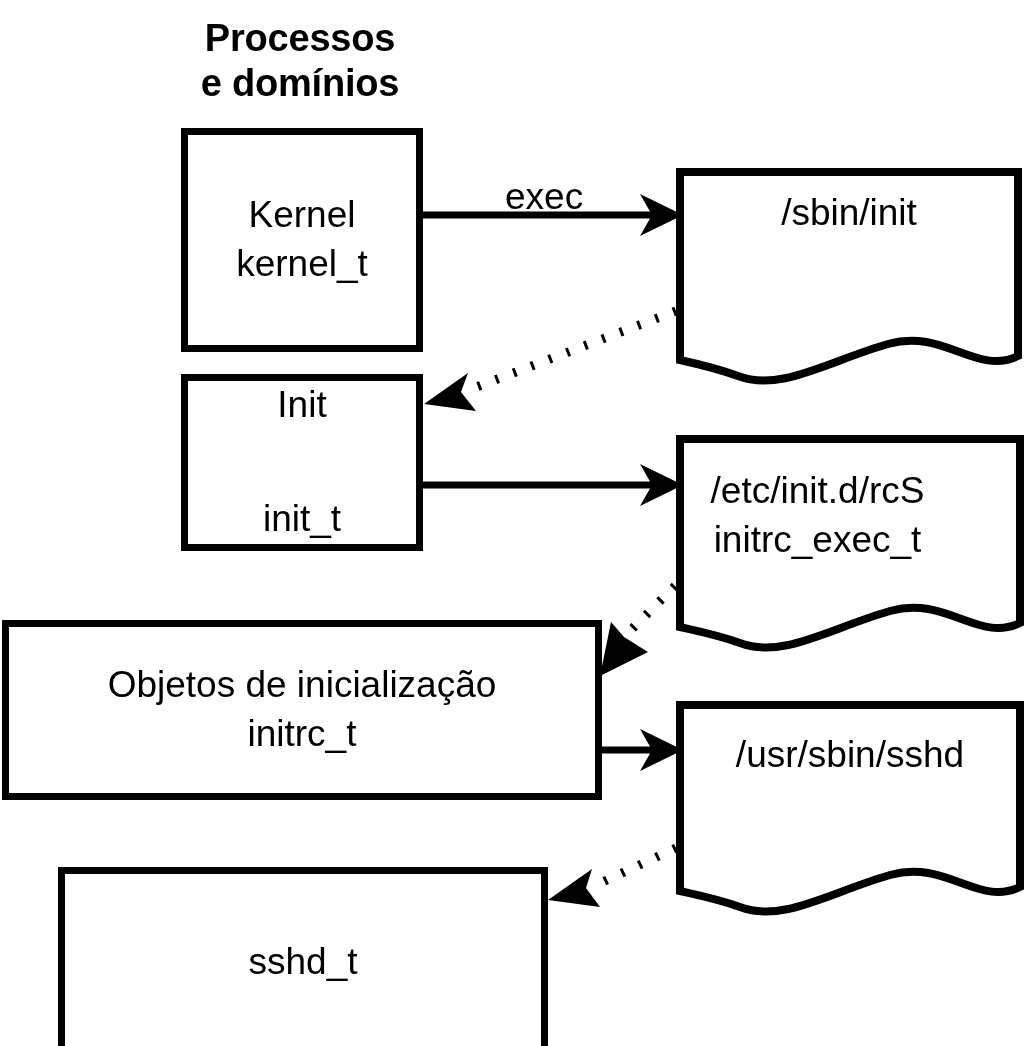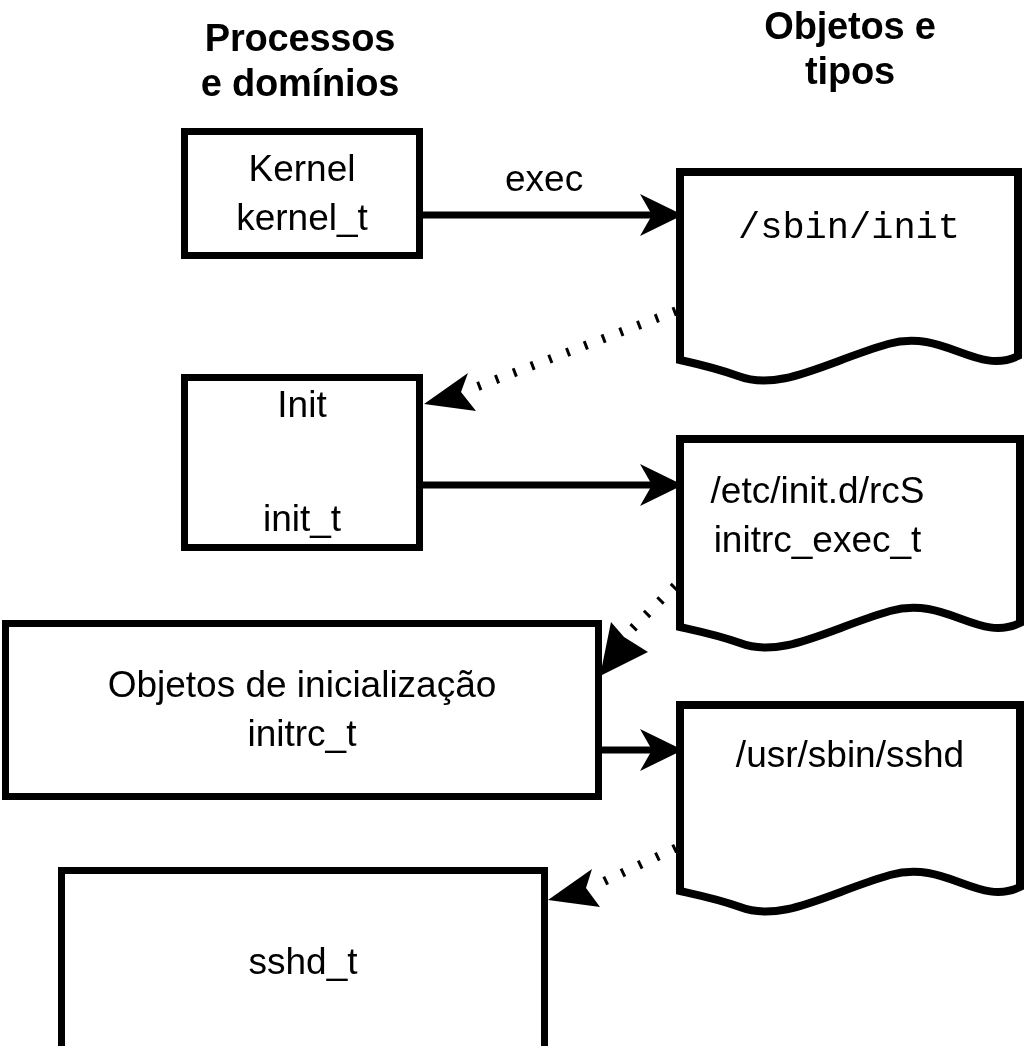--- a/index.html
+++ b/index.html
@@ -81,22 +81,20 @@
     white-space: nowrap;
   }
 </style>
 </head>
 <body>
 
 <div id="canvas">
 
   <div class="col-header" id="header-left">Processos
 e domínios</div>
-  <div class="col-header" id="header-right">Objetos e
-tipos</div>
 
   <svg class="edge-layer" viewBox="0 0 1024 1046" width="1024" height="1046">
     <defs>
       <marker id="arrowSolid" markerWidth="10" markerHeight="10" refX="8.6" refY="4" orient="auto" markerUnits="strokeWidth">
         <path d="M0,0.2 L9,4 L0,7.8 L2.2,4 Z" fill="#000"></path>
       </marker>
       <marker id="arrowDotted" markerWidth="11" markerHeight="11" refX="9.2" refY="4.4" orient="auto" markerUnits="userSpaceOnUse">
         <path d="M0.4,4.4 L10,0.3 L8.2,4.4 L10,8.6 Z" fill="#000"></path>
       </marker>
     </defs>
@@ -125,23 +123,23 @@
       <line x1="600" y1="750" x2="652" y2="750" stroke="#000" stroke-width="7"></line>
       <path d="M640,729 L683,750 L640,771 L652,750 Z" fill="#000"></path>
     </g>
 
     <g>
       <line x1="676" y1="848" x2="592" y2="887" stroke="#000" stroke-width="9" stroke-linecap="butt" stroke-dasharray="3 16"></line>
       <path d="M592,869 L548,900 L600,907 L586,888 Z" fill="#000"></path>
     </g>
   </svg>
 
-  <div class="edge-label" style="left:505px; top:160px;">exec</div>
+  <div class="edge-label" style="left:505px; top:178px;">exec</div>
 
-  <div class="proc-box" style="left:181px; top:128px; width:242px; height:131px;">
+  <div class="proc-box" style="left:181px; top:128px; width:242px; height:224px;">
     <span class="l1">Kernel</span>
     <span class="l2">kernel_t</span>
   </div>
 
   <div class="proc-box" style="left:181px; top:374px; width:242px; height:177px;justify-content:space-between;">
     <span class="l1">Init</span>
     <span class="l2">init_t</span>
   </div>
 
   <div class="proc-box" style="left:2px; top:620px; width:600px; height:180px;">
@@ -153,21 +151,21 @@
     <span class="l2">sshd_t</span>
   </div>
 
   <div class="doc-box" style="left:676px; top:168px; width:346px; height:216px;">
     <svg width="346" height="216" viewBox="0 0 346 216">
       <path d="M4,192 L4,4 L342,4 L342,188
                C300,208 268,160 212,176
                C150,194 104,224 62,208
                C40,200 22,196 4,192 Z" fill="#ffffff" stroke="#000000" stroke-width="8" stroke-linejoin="miter" stroke-linecap="butt"></path>
     </svg>
-    <div class="doc-label" style="top:36px;font-family:Liberation Mono, monospace;">
+    <div class="doc-label" style="top:21px;">
       <span class="l1">/sbin/init</span>
     </div>
   </div>
 
   <div class="doc-box" style="left:676px; top:435px; width:283px; height:216px;">
     <svg width="348" height="216" viewBox="0 0 348 216">
       <path d="M4,192 L4,4 L344,4 L344,188
                C302,208 270,160 214,176
                C152,194 106,224 64,208
                C42,200 22,196 4,192 Z" fill="#ffffff" stroke="#000000" stroke-width="8" stroke-linejoin="miter" stroke-linecap="butt"></path>

